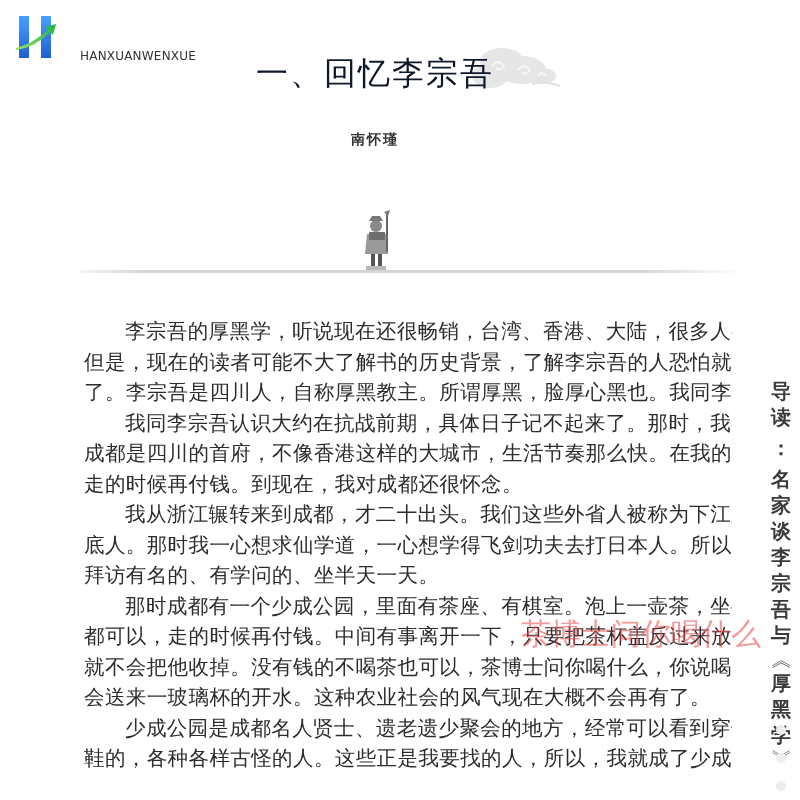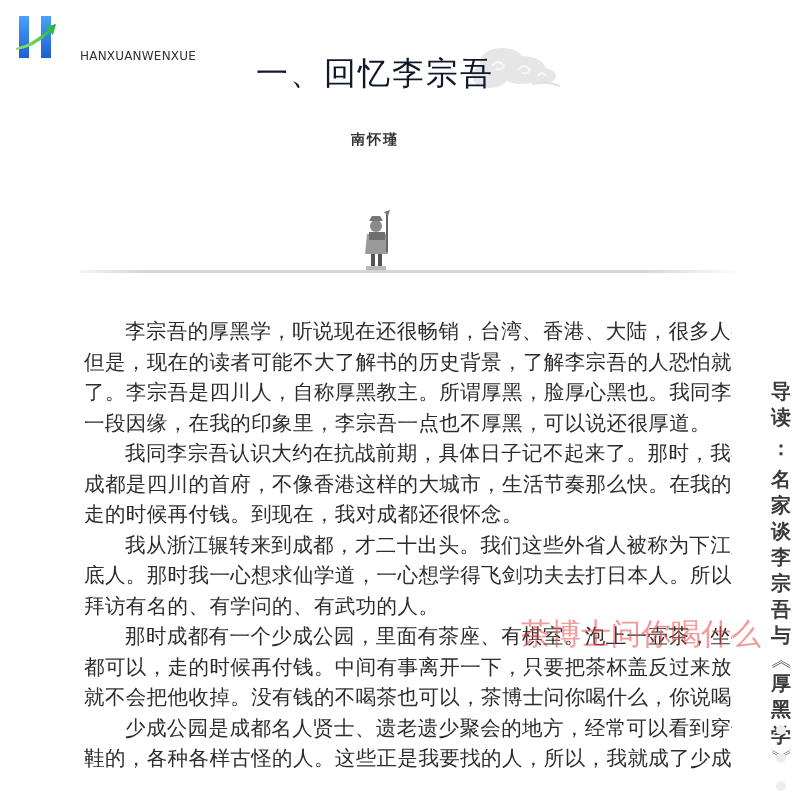--- a/index.html
+++ b/index.html
@@ -244,30 +244,30 @@
   <path d="M9 13 L12 8 L20 8 L23 13 Z" fill="#777"></path>
   <rect x="26" y="4" width="2" height="40" fill="#666"></rect>
   <path d="M24 4 L30 2 L28 8 Z" fill="#777"></path>
 </svg>
 <div class="divider"></div>
 
 <div class="body-text">
   <div class="line indent">李宗吾的厚黑学，听说现在还很畅销，台湾、香港、大陆，很多人都喜欢看。</div>
   <div class="line">但是，现在的读者可能不大了解书的历史背景，了解李宗吾的人恐怕就更少</div>
   <div class="line">了。李宗吾是四川人，自称厚黑教主。所谓厚黑，脸厚心黑也。我同李宗吾还有</div>
-  <div class="line">一段因缘，在我的印象里，李宗吾一点也不厚黑，可以说还很厚道。</div>
   <div class="line indent">我同李宗吾认识大约在抗战前期，具体日子记不起来了。那时，我在成都。</div>
   <div class="line">成都是四川的首府，不像香港这样的大城市，生活节奏那么快。在我的印象里，</div>
   <div class="line">走的时候再付钱。到现在，我对成都还很怀念。</div>
   <div class="line indent">我从浙江辗转来到成都，才二十出头。我们这些外省人被称为下江人或足</div>
   <div class="line">底人。那时我一心想求仙学道，一心想学得飞剑功夫去打日本人。所以，我经常</div>
-  <div class="line">拜访有名的、有学问的、有武功的人。</div>
+  <div class="line">拜访有名的、有学问的、坐半天一天。</div>
   <div class="line indent">那时成都有一个少成公园，里面有茶座、有棋室。泡上一壶茶，坐半天一天</div>
   <div class="line">都可以，走的时候再付钱。中间有事离开一下，只要把茶杯盖反过来放，茶博士</div>
   <div class="line">就不会把他收掉。没有钱的不喝茶也可以，茶博士问你喝什么，你说喝玻璃，就</div>
+  <div class="line">会送来一玻璃杯的开水。这种农业社会的风气现在大概不会再有了。</div>
   <div class="line indent">少成公园是成都名人贤士、遗老遗少聚会的地方，经常可以看到穿长袍、着布</div>
   <div class="line">鞋的，各种各样古怪的人。这些正是我要找的人，所以，我就成了少成公园的常客。</div>
 </div>
 
 <div class="side-title">
   <span>导</span>
   <span>读</span>
   <span class="colon">：</span>
   <span>名</span>
   <span>家</span>

